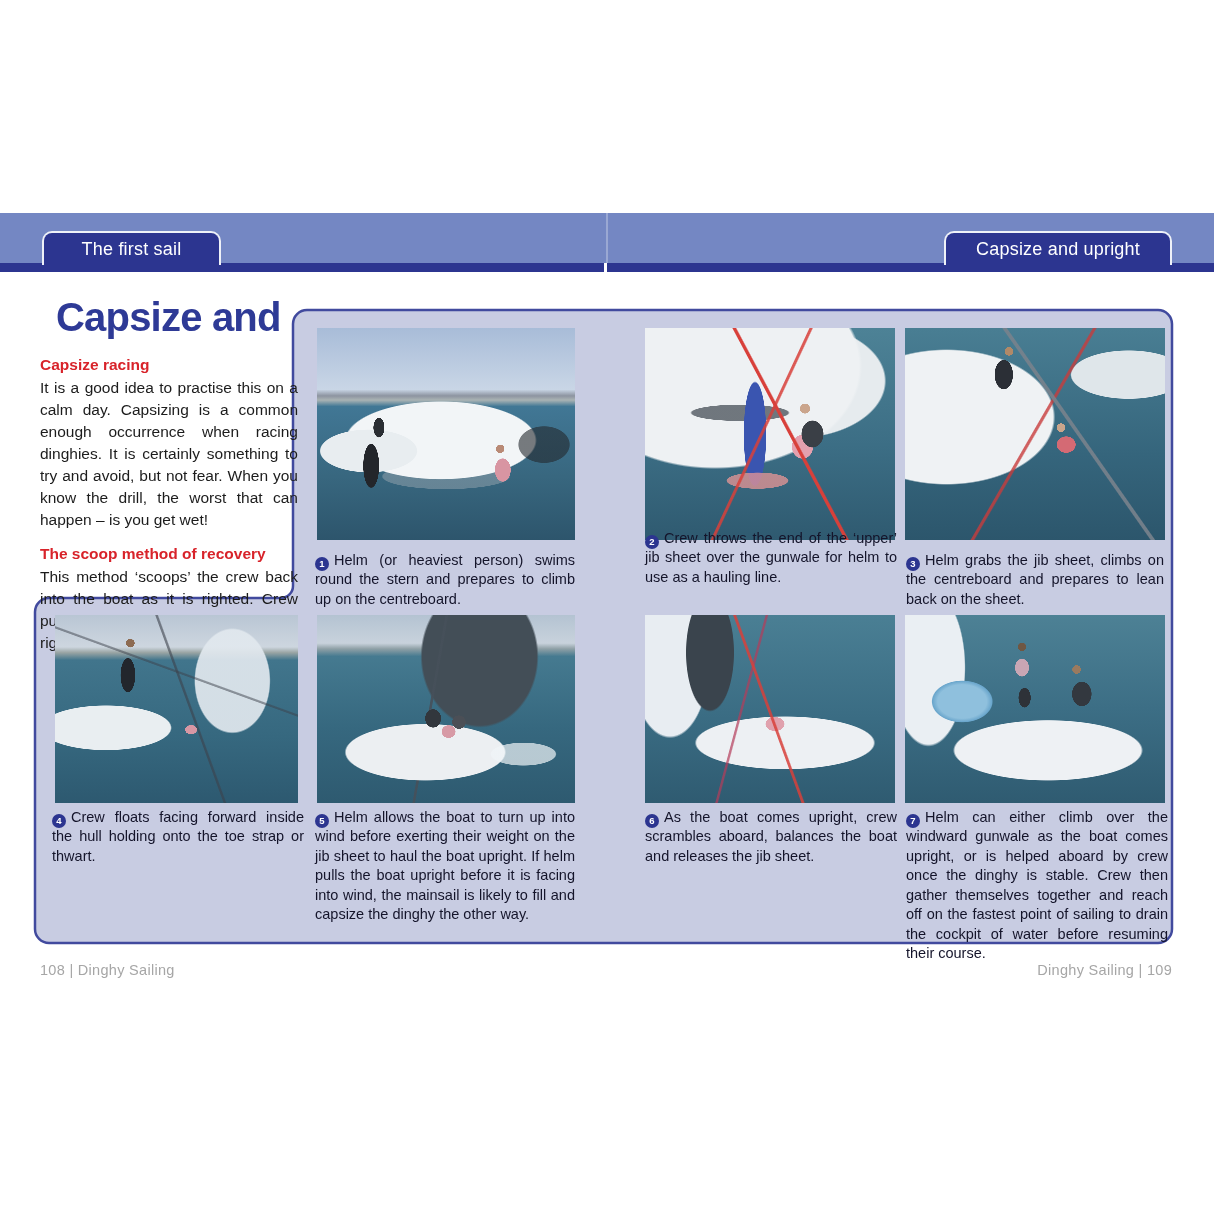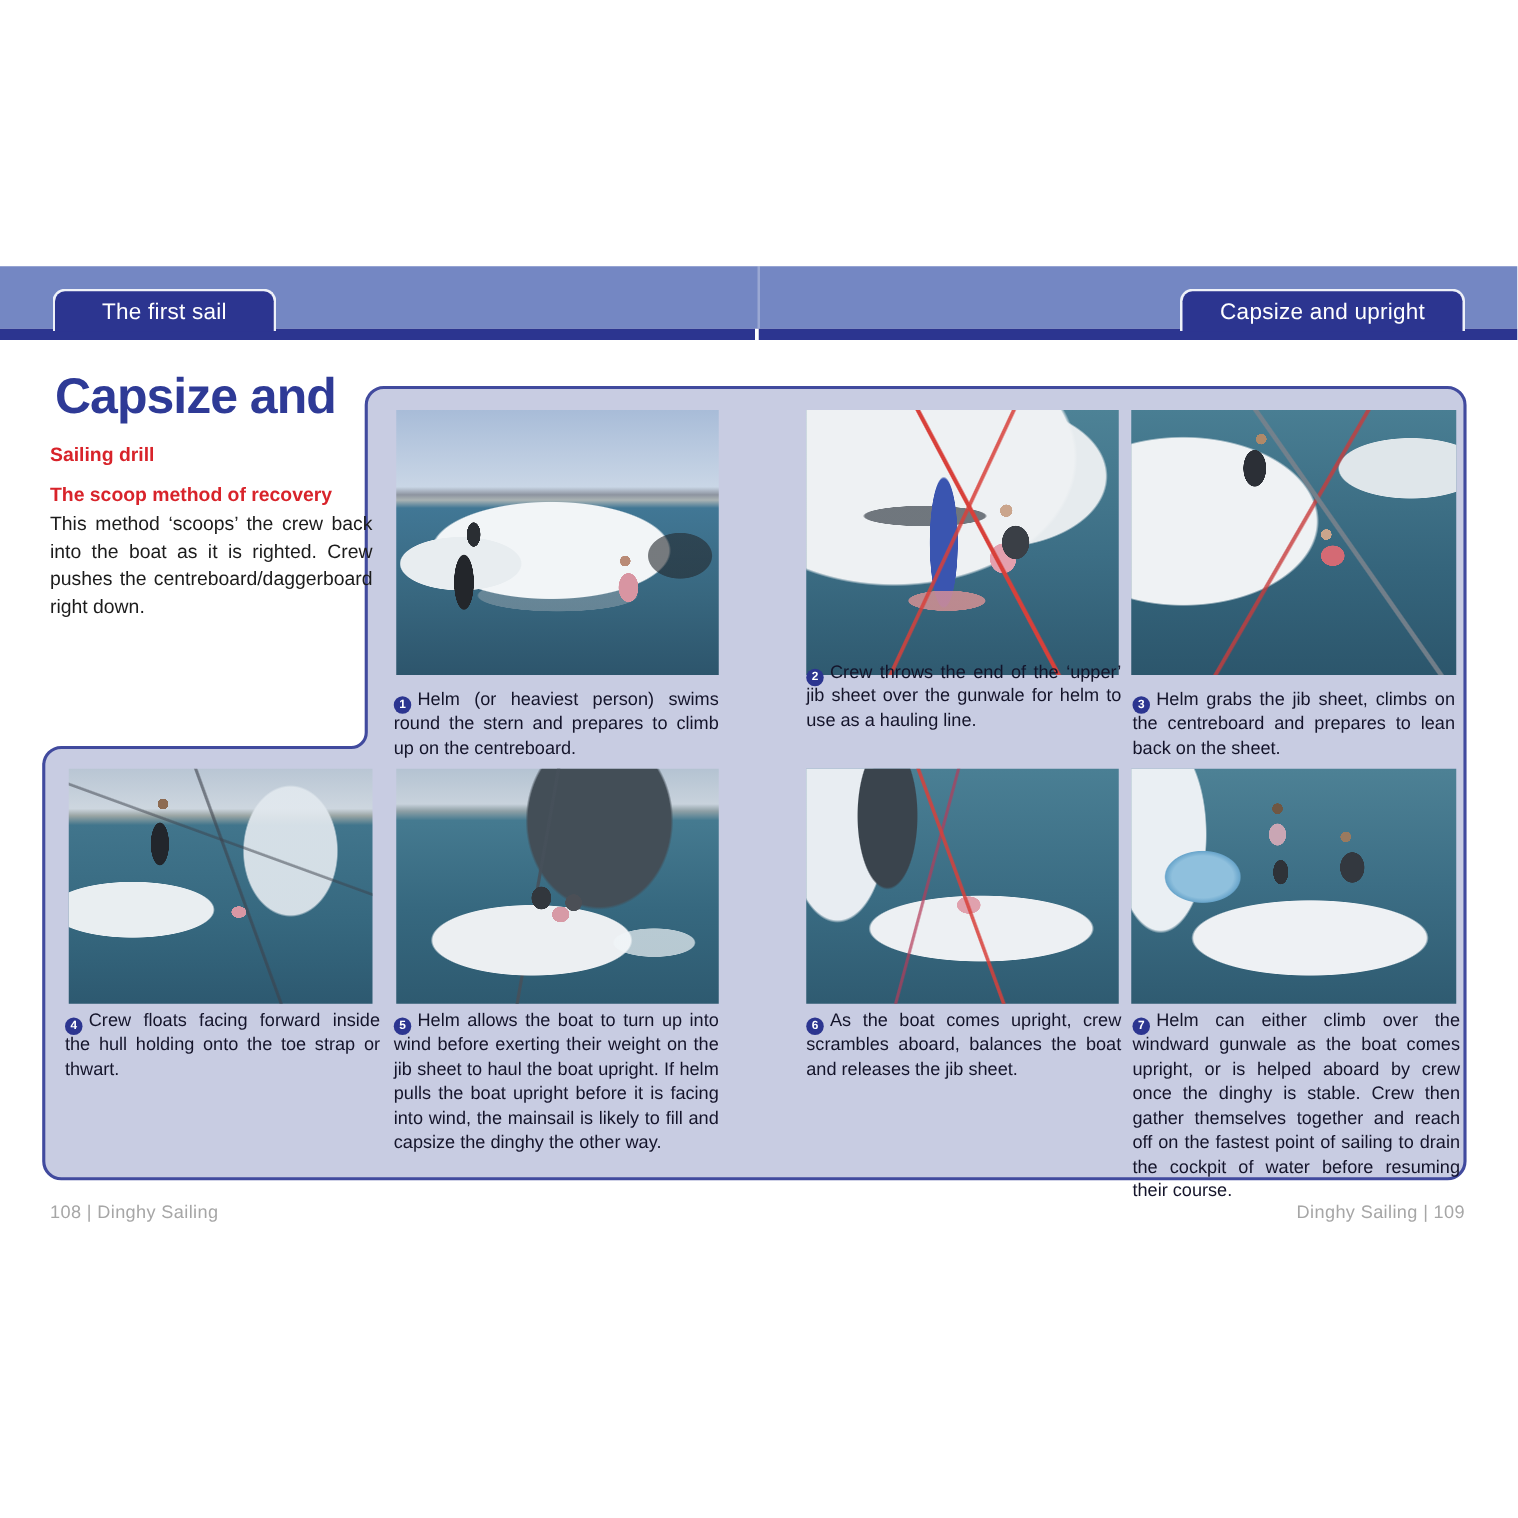--- a/index.html
+++ b/index.html
@@ -24,21 +24,21 @@
   .tab-left{left:42px;min-width:115px;}
   .tab-right{right:42px;min-width:110px;}
 
   
   .panel-svg{left:30px;top:305px;}
 
   
   .left-col{left:40px;top:298px;width:258px;}
   .page-title{
     color:#2e3a96;font-weight:bold;font-size:40px;line-height:0.95;
-    letter-spacing:-0.8px;margin:0 0 20px 4px;
+    letter-spacing:-0.8px;margin:0 0 20px 16px;
   }
   .sec-heading{color:#d8232a;font-weight:bold;font-size:15.5px;margin:14px 0 3px 0;}
   .sec-body{color:#1c1c1c;font-size:15.5px;line-height:1.42;text-align:justify;margin:0;}
 
   
   .caption{
     position:absolute;color:#14142a;font-size:14.5px;line-height:1.34;
     text-align:justify;
   }
   .bullet{
@@ -156,21 +156,22 @@
 <svg class="abs panel-svg" width="1147" height="643" viewBox="0 0 1147 643">
   <path d="M 277 5 H 1128 A 14 14 0 0 1 1142 19 V 624 A 14 14 0 0 1 1128 638
            H 19 A 14 14 0 0 1 5 624 V 307 A 14 14 0 0 1 19 293 H 251
            A 12 12 0 0 0 263 281 V 19 A 14 14 0 0 1 277 5 Z" fill="#c8cce2" stroke="#414a9e" stroke-width="2.5"></path>
 </svg>
 
 <div class="abs left-col">
   <h1 class="page-title">
     <span style="display:block">Capsize and</span>
   </h1>
-  <div class="sec-heading">Sailing drill</div>
+  <div class="sec-heading">Capsize racing</div>
+  <p class="sec-body">It is a good idea to practise this on a calm day. Capsizing is a common enough occurrence when racing dinghies. It is certainly something to try and avoid, but not fear. When you know the drill, the worst that can happen – is you get wet!</p>
   <div class="sec-heading">The scoop method of recovery</div>
   <p class="sec-body">This method ‘scoops’ the crew back into the boat as it is righted. Crew pushes the centreboard/daggerboard right down.</p>
 </div>
 
 <div class="photo" id="photo-1"></div>
 <div class="photo" id="photo-2"></div>
 <div class="photo" id="photo-3"></div>
 <div class="photo" id="photo-4"></div>
 <div class="photo" id="photo-5"></div>
 <div class="photo" id="photo-6"></div>

